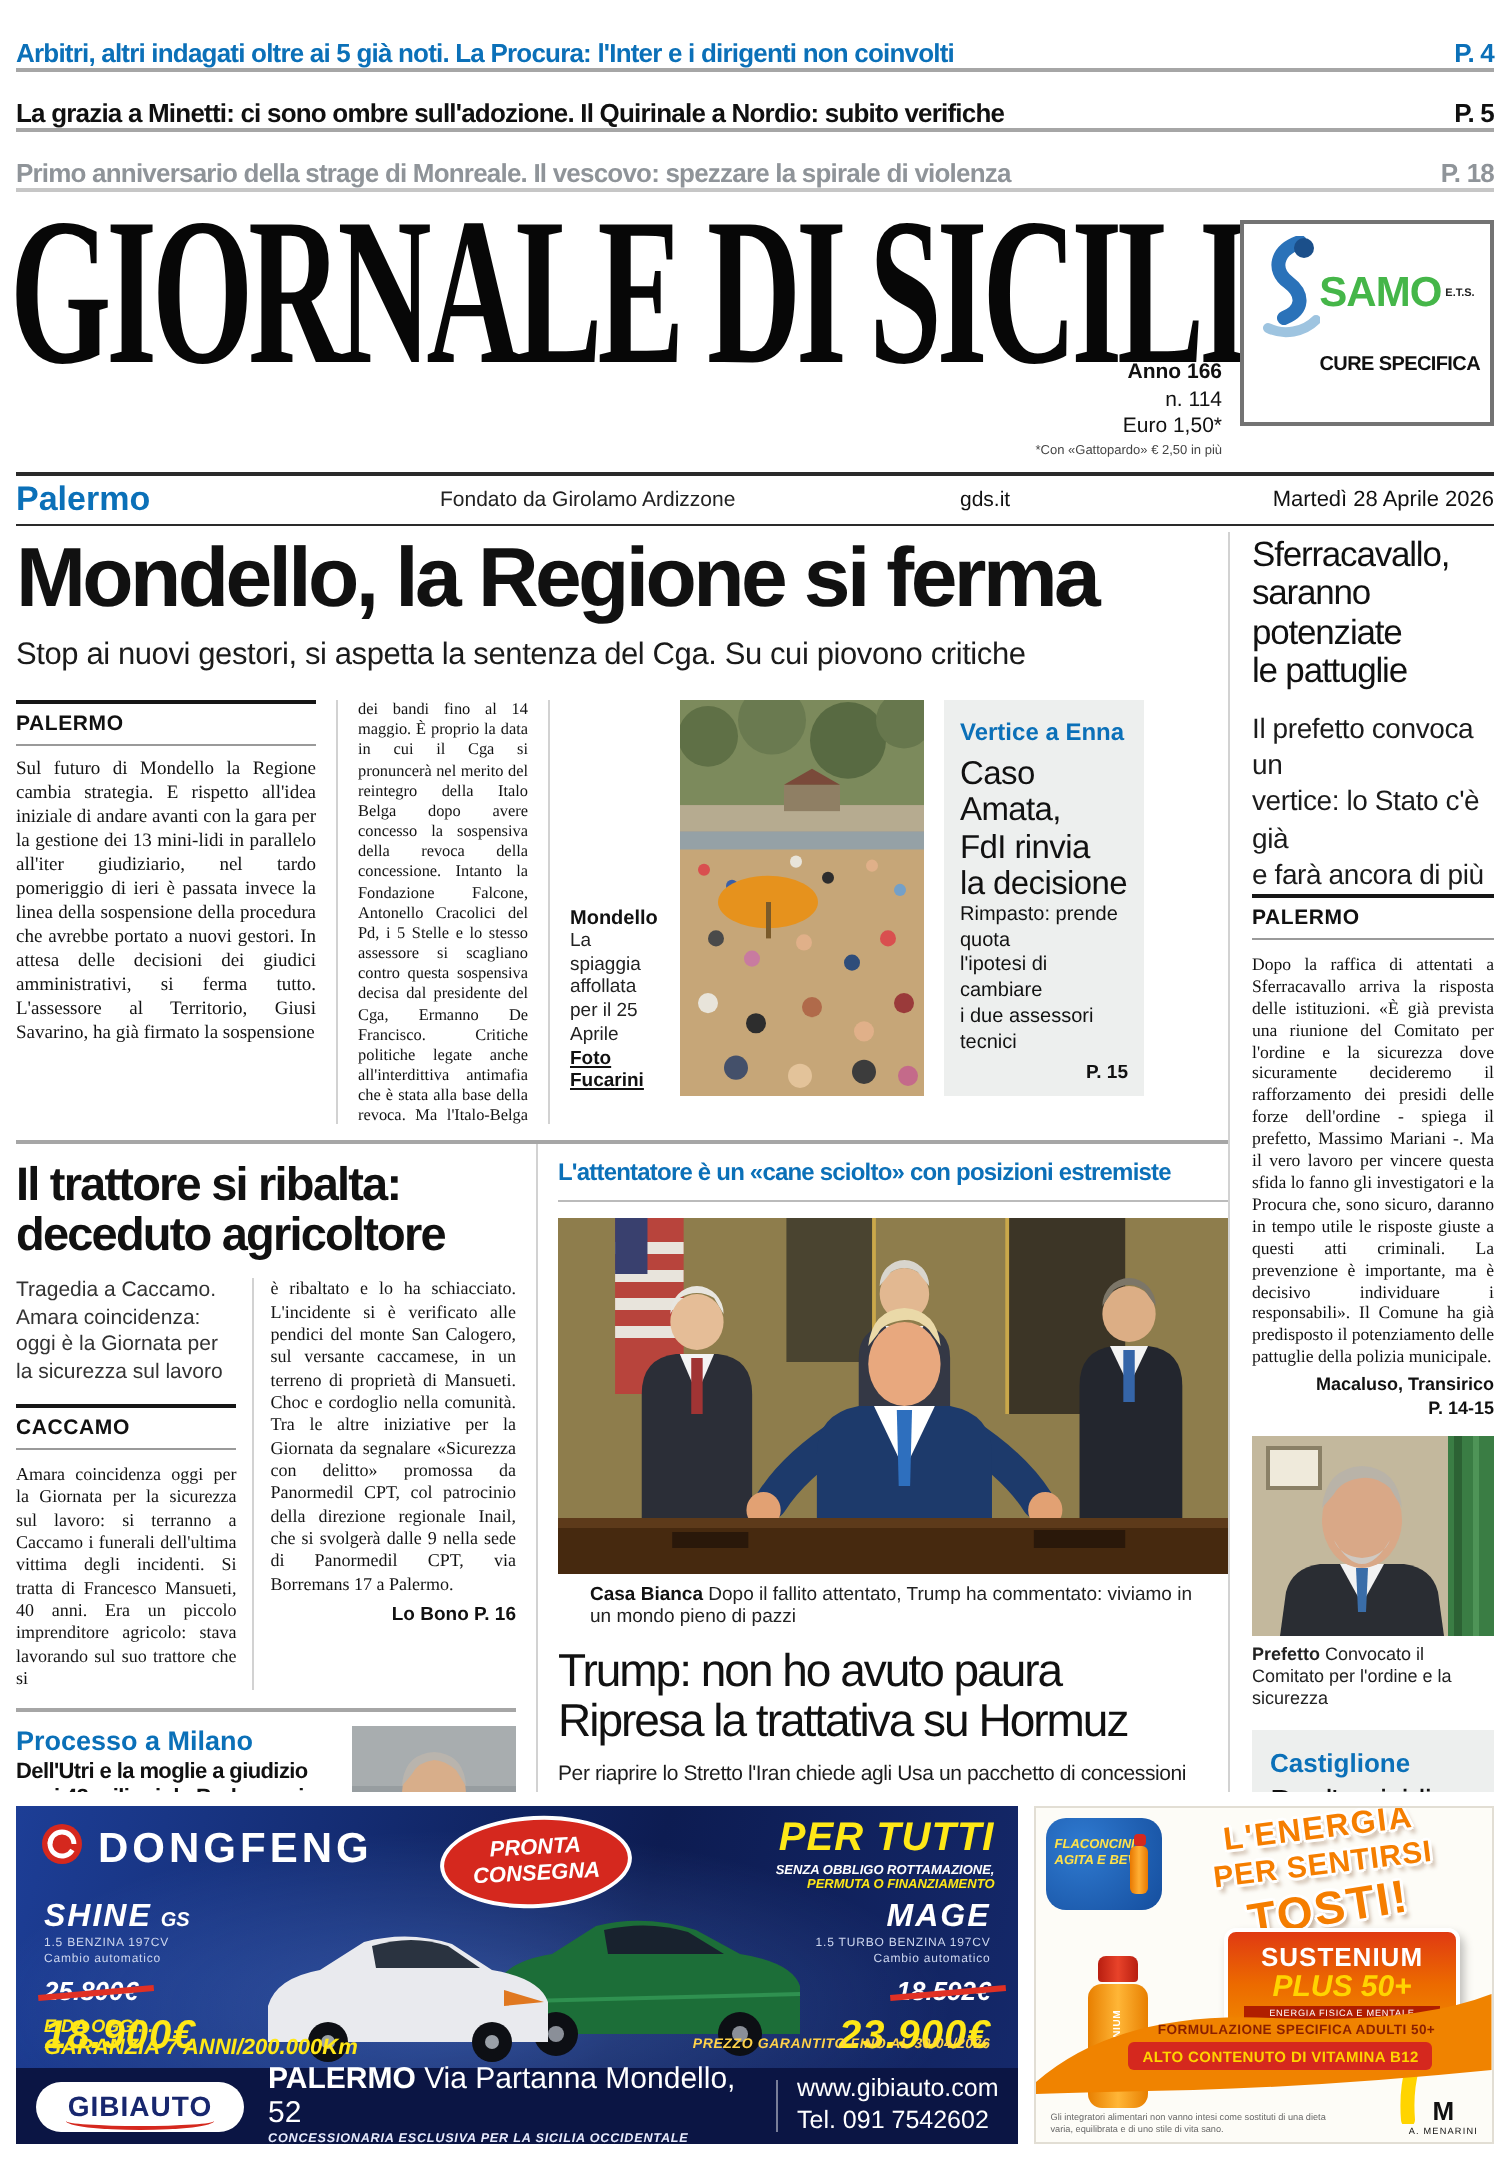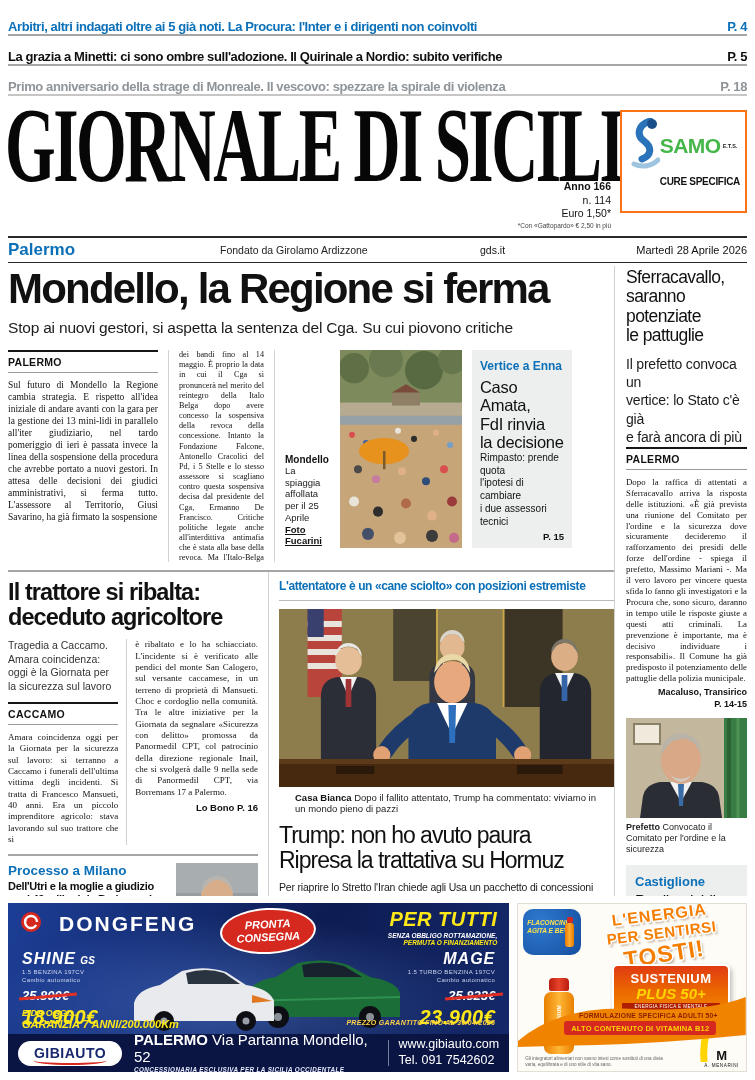--- a/index.html
+++ b/index.html
@@ -21,21 +21,21 @@
   .strip-blue{color:var(--blue);}
   .strip-black{color:#101010;}
   .strip-gray{color:var(--gray);border-bottom:2px solid #c6c6c6;}
 
   
   .masthead{position:absolute;top:98px;left:8px;right:8px;height:134px;}
   .mast-title{position:absolute;left:-3px;top:0px;font-family:"Liberation Serif",serif;font-weight:bold;font-size:105px;line-height:0.92;letter-spacing:-4px;transform:scaleX(0.62);transform-origin:0 0;white-space:nowrap;color:#070707;}
   .issue-info{position:absolute;right:136px;top:82px;text-align:right;line-height:1.3;font-size:10.5px;}
   .issue-anno{font-weight:bold;}
   .issue-nota{font-size:6.5px;color:#444;margin-top:1px;}
-  .samo-box{position:absolute;right:0;top:12px;width:127px;height:103px;border:2px solid #f97316;background:#fff;padding:6px 5px;}
+  .samo-box{position:absolute;right:0;top:12px;width:127px;height:103px;border:2px solid #737373;background:#fff;padding:6px 5px;}
   .samo-top{display:flex;align-items:center;justify-content:center;}
   .samo-name{font-weight:bold;font-size:21px;color:#45b649;letter-spacing:-0.5px;}
   .samo-ets{font-size:5.5px;font-weight:bold;color:#222;margin-left:2px;}
   .samo-tag{font-weight:bold;font-size:10px;text-align:right;margin-top:2px;letter-spacing:-0.3px;}
 
   
   .dateline{position:absolute;top:236px;left:8px;right:8px;height:27px;border-top:2px solid #2a2a2a;border-bottom:1px solid #2a2a2a;display:flex;align-items:center;}
   .dl-city{color:var(--blue);font-weight:bold;font-size:17px;width:212px;}
   .dl-fondato{font-size:10.5px;color:#222;width:260px;}
   .dl-sito{font-size:10.5px;width:130px;}
@@ -102,21 +102,21 @@
   .rail-cap{font-size:9px;line-height:1.25;margin:4px 0 10px;color:#222;}
   .castiglione{background:var(--boxbg);padding:9px 9px 8px;}
   .cast-title{font-size:16px;font-weight:400;letter-spacing:-0.4px;line-height:1.15;white-space:pre-line;margin:4px 0 10px;}
 
   
   .adrow{position:absolute;left:8px;right:8px;top:903px;height:169px;display:flex;}
   .ad-df{width:504px;position:relative;background:
       radial-gradient(ellipse at 45% 60%, rgba(110,160,255,.38), rgba(0,0,0,0) 62%),
       linear-gradient(105deg,#1d3e96 0%,#132a6e 35%,#0d1c52 60%,#15296b 100%);
     overflow:hidden;color:#fff;}
-  .df-logo{position:absolute;left:12px;top:8px;display:flex;align-items:center;gap:17px;}
+  .df-logo{position:absolute;left:12px;top:8px;display:flex;align-items:center;gap:7px;}
   .df-brand{font-weight:bold;font-size:21px;letter-spacing:2px;}
   .df-badge{position:absolute;left:212px;top:5px;width:96px;height:46px;background:#d5281e;border:2px solid #fff;border-radius:50%;display:flex;flex-direction:column;align-items:center;justify-content:center;transform:rotate(-3deg);font-style:italic;font-weight:bold;font-size:11px;line-height:1.15;}
   .df-promo{position:absolute;right:12px;top:5px;text-align:right;}
   .df-promo-title{color:#ffe817;font-style:italic;font-weight:bold;font-size:20px;letter-spacing:0.5px;}
   .df-promo-sub1{font-size:6.5px;font-style:italic;font-weight:bold;color:#fff;margin-top:1px;}
   .df-promo-sub2{font-size:6.5px;font-style:italic;font-weight:bold;color:#ffe817;}
   .df-model{position:absolute;top:46px;line-height:1.25;}
   .df-m1{left:14px;}
   .df-m2{right:14px;text-align:right;}
   .df-model-name{font-style:italic;font-weight:bold;font-size:16px;letter-spacing:1px;}
@@ -453,21 +453,21 @@
         <div><span class="df-model-name">SHINE</span> <span class="df-model-trim">GS</span></div>
         <div class="df-spec">1.5 BENZINA 197CV</div>
         <div class="df-spec">Cambio automatico</div>
         <div><span class="df-old">25.800€</span></div>
         <div class="df-new">18.900€</div>
       </div>
       <div class="df-model df-m2">
         <div><span class="df-model-name">MAGE</span></div>
         <div class="df-spec">1.5 TURBO BENZINA 197CV</div>
         <div class="df-spec">Cambio automatico</div>
-        <div><span class="df-old">25.823€</span></div>
+        <div><span class="df-old">18.592€</span></div>
         <div class="df-new">23.900€</div>
       </div>
       <div class="df-cars">
         <svg viewBox="0 0 280 84" preserveAspectRatio="none">
           <g>
             <path d="M120 46 Q124 30 150 26 L172 12 Q196 6 222 14 L244 26 Q270 30 274 42 L274 66 L120 66 Z" fill="#1c6e38"></path>
             <path d="M176 14 Q198 9 218 15 L236 26 L178 26 Z" fill="#18222e"></path>
             <circle cx="152" cy="66" r="11" fill="#0d0f14"></circle>
               <circle cx="152" cy="66" r="4" fill="#8a8f98"></circle>
             <circle cx="244" cy="66" r="11" fill="#0d0f14"></circle>

